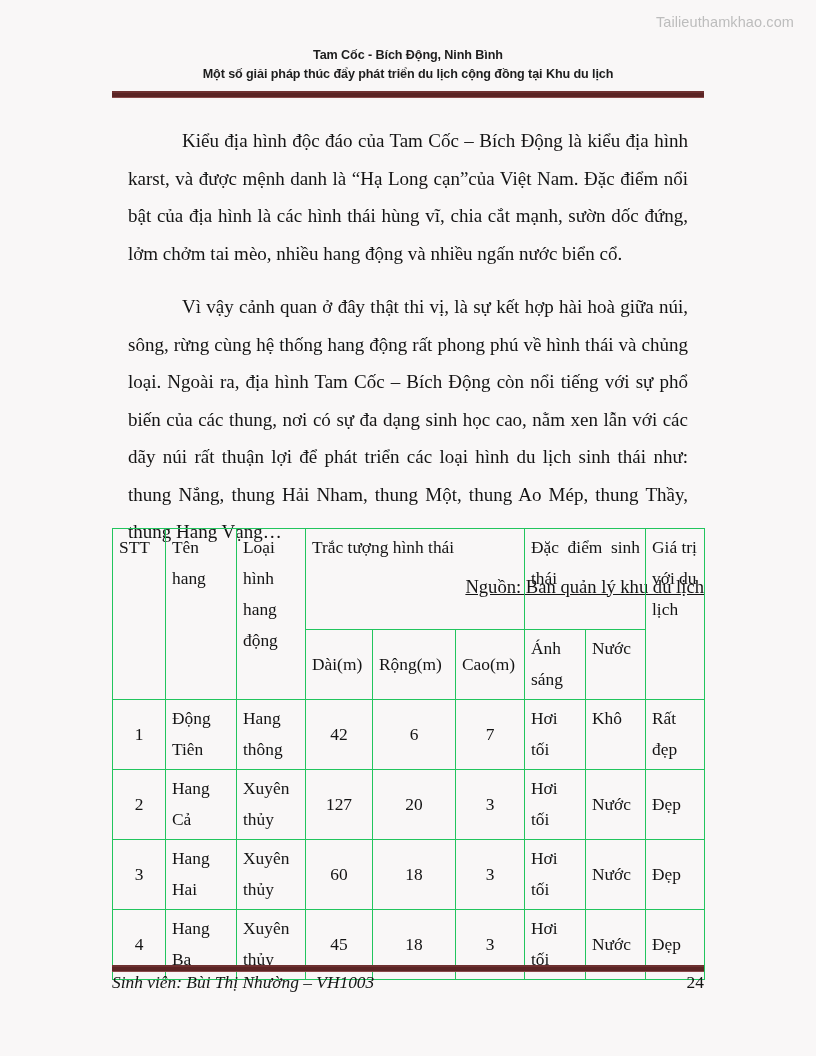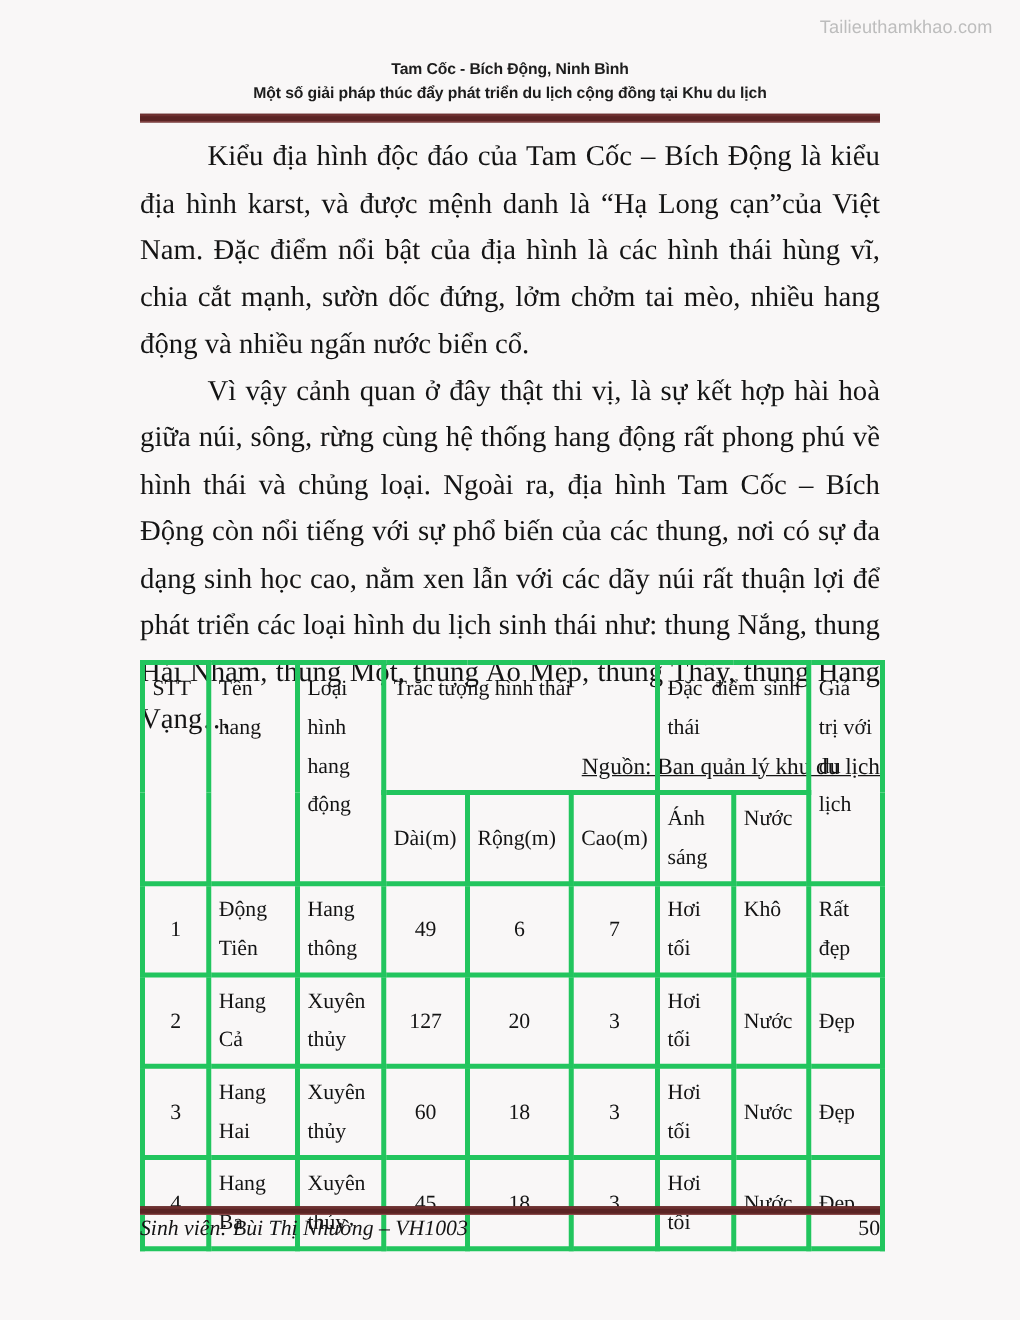--- a/index.html
+++ b/index.html
@@ -65,22 +65,22 @@
   }
 
   
   .body-area {
     position: absolute;
     top: 106px;
     left: 112px;
     width: 592px;
   }
   p.para {
-    margin: 0;
-    font-size: 23px;
+    margin: 16px;
+    font-size: 19px;
     line-height: 37.5px;
     text-align: justify;
     text-justify: inter-word;
     text-indent: 54px;
     color: #141414;
   }
 
   
   .table-caption {
     margin: 0;
@@ -107,21 +107,21 @@
   .cave-table {
     position: absolute;
     top: 528px;
     left: 112px;
     width: 592px;
     border-collapse: collapse;
     table-layout: fixed;
     background: transparent;
   }
   .cave-table td {
-    border: 4px solid #22c55e;
+    border: 1px solid #22c55e;
     font-size: 17.4px;
     line-height: 31px;
     color: #141414;
     padding: 3px 5px 4px 6px;
     vertical-align: top;
     box-sizing: border-box;
   }
   .cave-table td.num {
     text-align: center;
     vertical-align: middle;
@@ -229,21 +229,21 @@
         <td class="mid">Rộng(m)</td>
         <td class="mid">Cao(m)</td>
         <td>Ánh sáng</td>
         <td>Nước</td>
       </tr>
 
       <tr>
         <td class="num">1</td>
         <td>Động Tiên</td>
         <td>Hang thông</td>
-        <td class="num">49</td>
+        <td class="num">42</td>
         <td class="num">6</td>
         <td class="num">7</td>
         <td>Hơi tối</td>
         <td>Khô</td>
         <td>Rất đẹp</td>
       </tr>
       <tr>
         <td class="num">2</td>
         <td>Hang Cả</td>
         <td>Xuyên thủy</td>
@@ -275,16 +275,16 @@
         <td>Hơi tối</td>
         <td class="mid">Nước</td>
         <td class="mid">Đẹp</td>
       </tr>
     </tbody>
   </table>
 
   <div class="rule-bottom"></div>
   <div class="footer-block">
     <span class="footer-left">Sinh viên: Bùi Thị Nhường – VH1003</span>
-    <span class="footer-page">50</span>
+    <span class="footer-page">24</span>
   </div>
 
 </div>
 
 </body></html>

